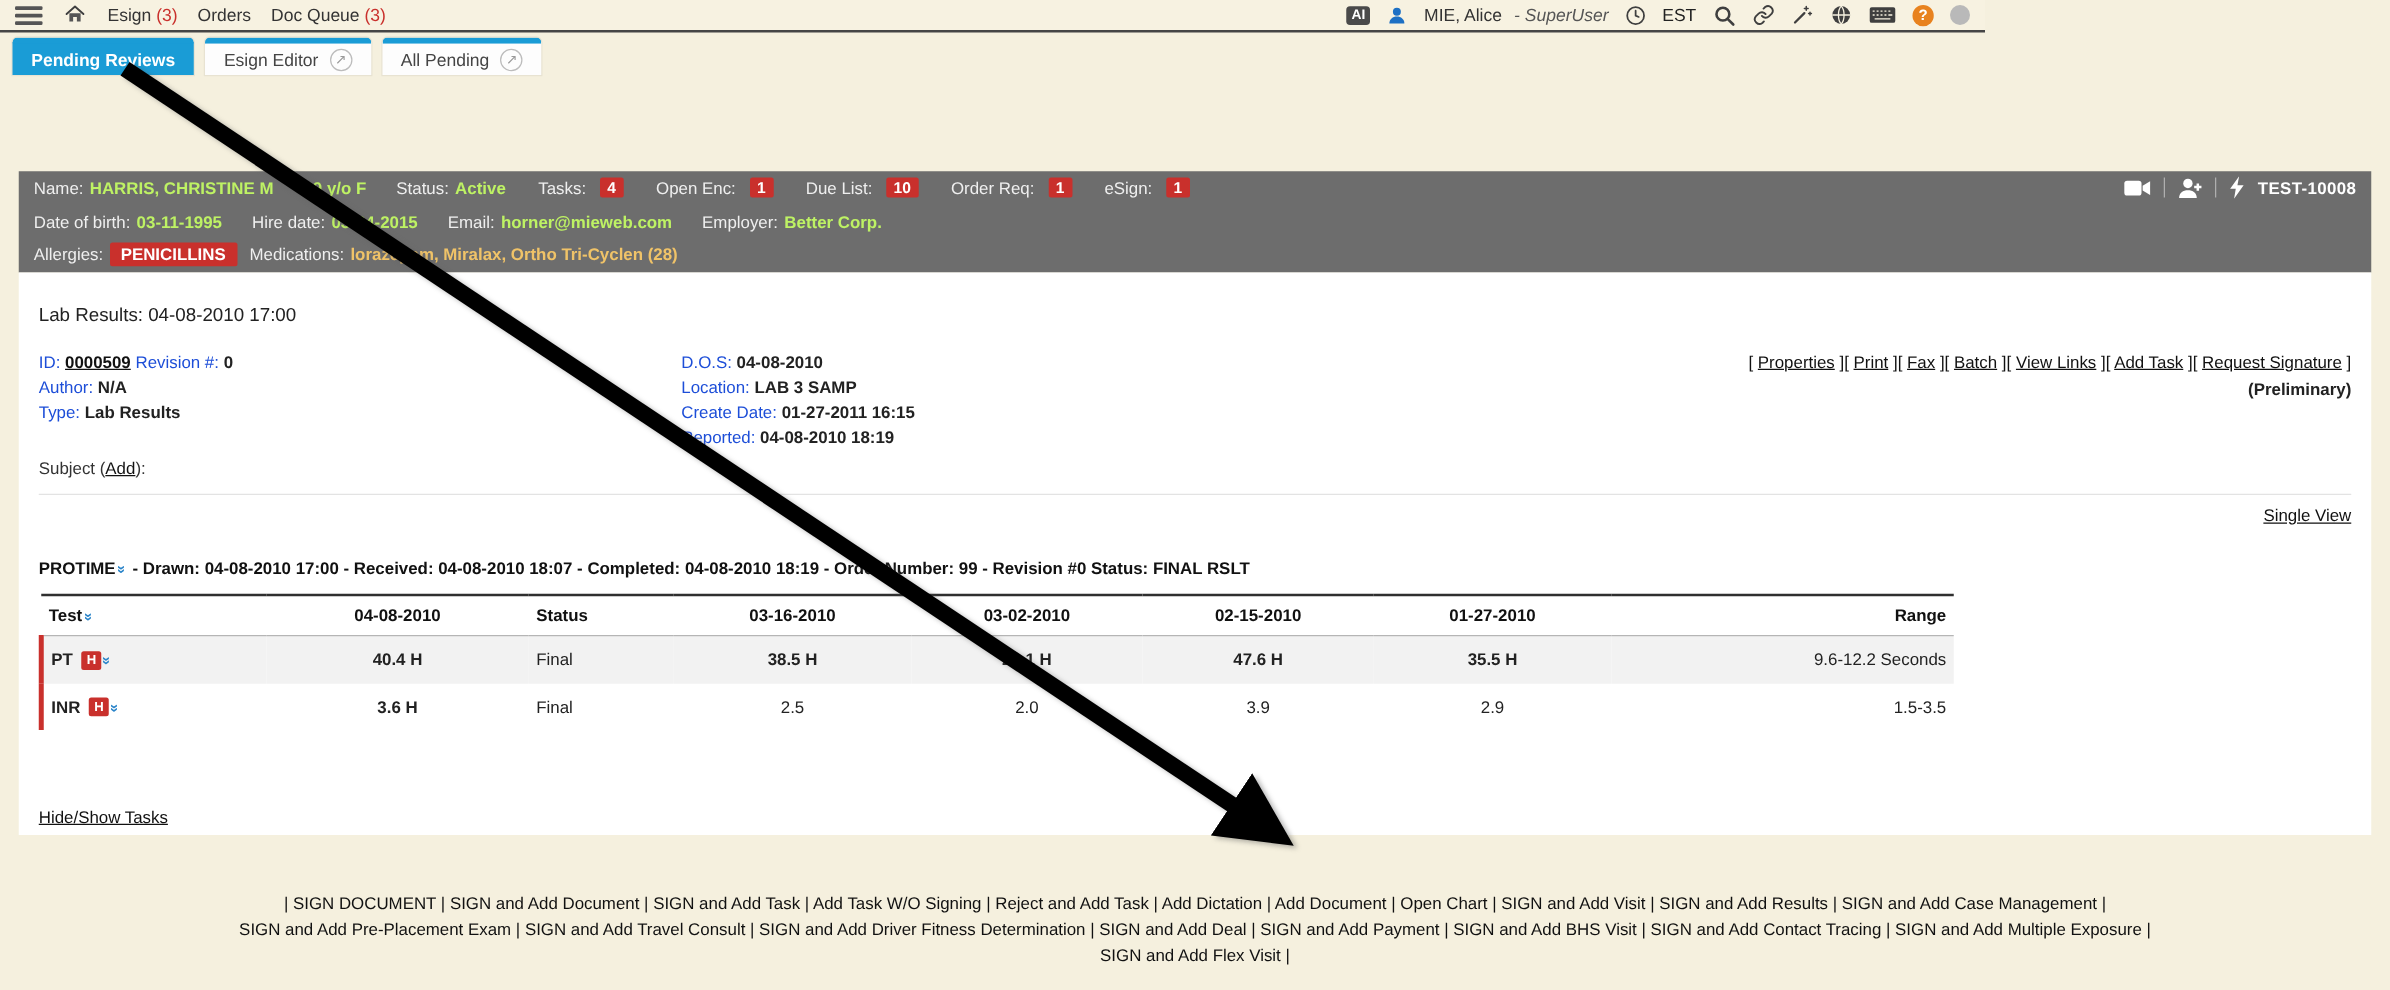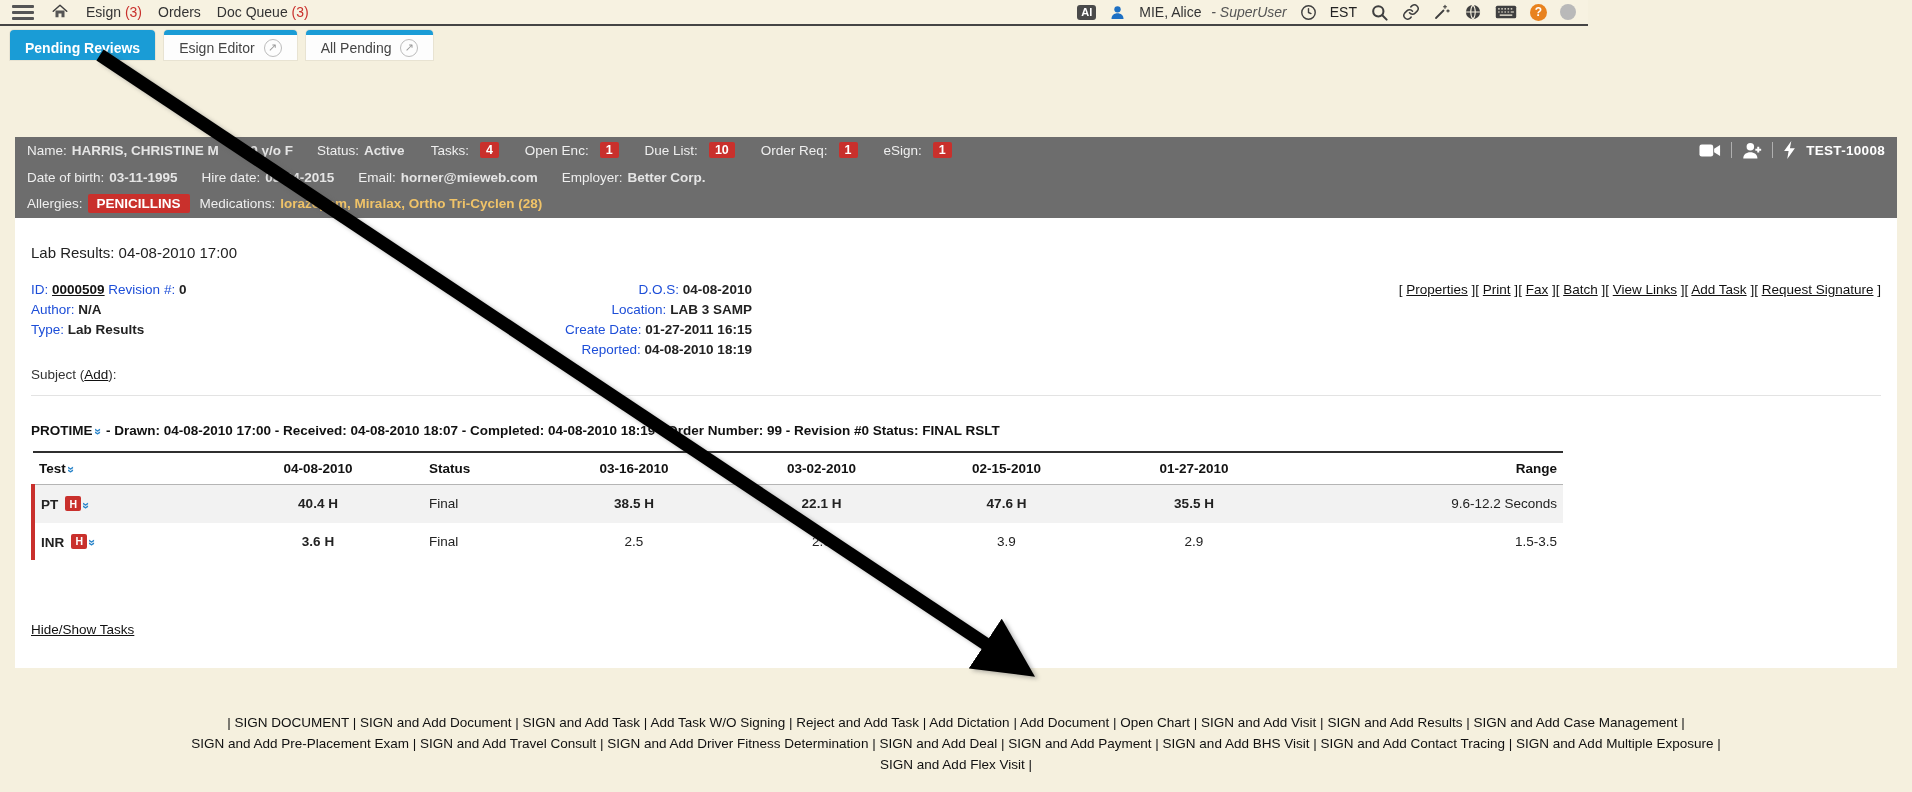--- a/index.html
+++ b/index.html
@@ -36,37 +36,37 @@
     color:#9a9a9a; font-size:11px; display:flex; align-items:center; justify-content:center; }
 
   
   .panel { position:absolute; left:15px; top:137px; width:1882px; }
   .banner { background:#6d6d6d; color:#fff; font-size:13.5px; }
   .brow { display:flex; align-items:center; padding:0 12px; }
   .brow1 { height:26px; }
   .brow2 { height:28px; }
   .brow3 { height:27px; padding-bottom:3px; }
   .blabel { color:#efefef; margin-right:5px; white-space:nowrap; }
-  .bval { font-weight:bold; color:#e5e5e5; white-space:nowrap; }
+  .bval { font-weight:bold; color:#bef264; white-space:nowrap; }
   .bgap { margin-left:24px; }
   .count-badge { background:#c9302c; color:#fff; font-weight:bold; font-size:12.5px;
     border-radius:2px; padding:1px 6px; margin-left:6px; cursor:pointer; }
   .counter { display:inline-flex; align-items:center; margin-left:26px; }
   .banner-right { margin-left:auto; display:flex; align-items:center; gap:10px; }
   .vsep { width:1px; height:16px; background:rgba(255,255,255,0.45); }
   .chart-id { font-weight:600; letter-spacing:0.3px; }
   .allergy-badge { background:#c9302c; color:#fff; font-weight:bold; padding:2px 9px;
     border-radius:2px; margin-right:10px; }
   .meds { color:#f0c368; font-weight:600; }
 
   
   .content { background:#fff; height:451px; padding:12px 16px 0; position:relative; font-size:13.5px; }
   .doc-title { font-size:15px; margin-top:14px; color:#222; }
   .info-row { position:relative; margin-top:19px; line-height:20px; }
-  .info-mid { position:absolute; left:534px; top:0;text-align:right; }
+  .info-mid { position:absolute; left:514px; top:0; }
   .info-right { position:absolute; right:0; top:0; text-align:right; }
   .lbl { color:#1d4ed8; }
   .val { font-weight:bold; }
   a.plain { color:#111; text-decoration:underline; cursor:pointer; }
   .id-link { font-weight:bold; }
   .actions span.br { color:#111; }
   .actions { white-space:nowrap; }
   .preliminary { font-weight:bold; margin-top:2px; }
   .subject-line { margin-top:27px; color:#333; }
   .divider { border-top:1px solid #e3e3e3; margin-top:13px; }
@@ -257,28 +257,30 @@
         </div>
       </div>
       <div class="info-mid">
         <div><span class="lbl">D.O.S:</span> <span class="val">04-08-2010</span></div>
         <div><span class="lbl">Location:</span> <span class="val">LAB 3 SAMP</span></div>
         <div><span class="lbl">Create Date:</span> <span class="val">01-27-2011 16:15</span></div>
         <div><span class="lbl">Reported:</span> <span class="val">04-08-2010 18:19</span></div>
       </div>
       <div class="info-right">
         <div class="actions"><span><span class="br">[ </span><a class="plain">Properties</a><span class="br"> ]</span></span><span><span class="br">[ </span><a class="plain">Print</a><span class="br"> ]</span></span><span><span class="br">[ </span><a class="plain">Fax</a><span class="br"> ]</span></span><span><span class="br">[ </span><a class="plain">Batch</a><span class="br"> ]</span></span><span><span class="br">[ </span><a class="plain">View Links</a><span class="br"> ]</span></span><span><span class="br">[ </span><a class="plain">Add Task</a><span class="br"> ]</span></span><span><span class="br">[ </span><a class="plain">Request Signature</a><span class="br"> ]</span></span></div>
+        <div class="preliminary">(Preliminary)</div>
       </div>
     </div>
 
     <div class="subject-line">
       <span>Subject (</span><a class="plain">Add</a><span>):</span>
     </div>
 
     <div class="divider"></div>
+    <div class="single-view-row"><a class="plain">Single View</a></div>
 
     <div class="protime-line">
       <span>PROTIME</span><span class="chev">»</span><span> - Drawn: 04-08-2010 17:00 - Received: 04-08-2010 18:07 - Completed: 04-08-2010 18:19 - Order Number: 99 - Revision #0 Status: FINAL RSLT</span>
     </div>
 
     <table class="results">
       <colgroup>
         <col style="width:180px">
           <col style="width:210px">
           <col style="width:116px">

